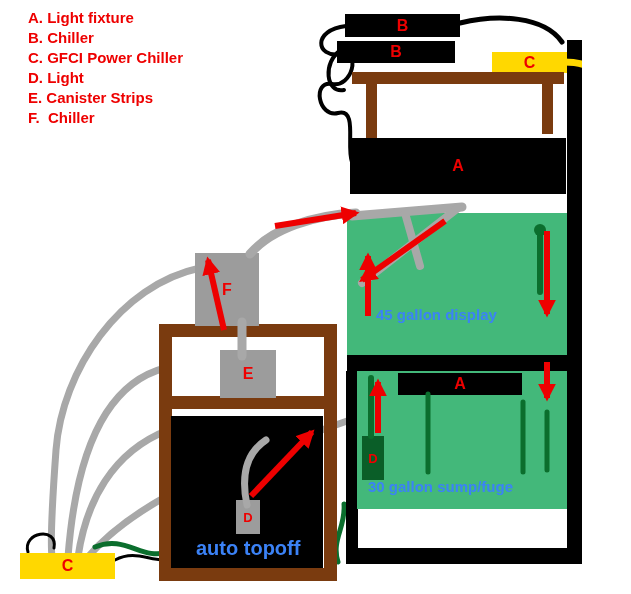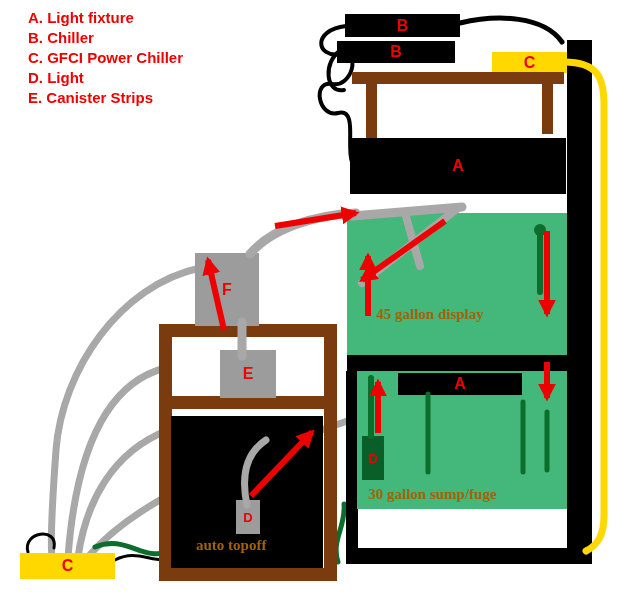--- a/index.html
+++ b/index.html
@@ -1,18 +1,18 @@
 <!DOCTYPE html>
 <html><head>
 <meta charset="utf-8">
 <style>
   * { margin:0; padding:0; box-sizing:border-box; }
   html,body { background:#ffffff; }
   body { font-family:"Liberation Sans", sans-serif; }
-  .canvas { position:relative; width:631px; height:594px; background:#ffffff; overflow:hidden; }
+  .canvas { position:relative; width:582px; height:594px; background:#ffffff; overflow:hidden; }
   .layer { position:absolute; left:0; top:0; width:631px; height:594px; pointer-events:none; }
   .abs { position:absolute; }
 
   
   .legend { position:absolute; left:28px; top:8px; color:#ee0000; font-weight:bold;
             font-size:15px; line-height:20px; }
   .legend-item { white-space:pre; }
 
   
   .lbl { color:#ee0000; font-weight:bold; font-size:16px;
@@ -44,24 +44,24 @@
   .wood-frame { left:159px; top:324px; width:178px; height:257px; border:13px solid #7a3b0f; }
   .wood-shelf { left:159px; top:396px; width:178px; height:13px;  background:#7a3b0f; }
   .topoff-box { left:171px; top:416px; width:152px; height:152px; background:#000; }
   .canister   { left:220px; top:350px; width:56px;  height:48px;  background:#9c9c9c; }
   .chiller    { left:195px; top:253px; width:64px;  height:73px;  background:#9c9c9c; }
   .pump-topoff{ left:236px; top:500px; width:24px;  height:34px;  background:#9c9c9c; }
 
   .gfci-bottom { left:20px; top:553px; width:95px; height:26px; background:#ffd800; }
 
   
-  .blue-lbl { position:absolute; color:#a16207; font-weight:bold; white-space:nowrap;font-family:Liberation Serif, serif; }
+  .blue-lbl { position:absolute; color:#3b82f6; font-weight:bold; white-space:nowrap; }
   .display-label { left:376px; top:306px; font-size:15px; }
-  .sump-label    { left:368px; top:478px; font-size:15px;margin-top:8px; }
-  .topoff-label  { left:196px; top:537px; font-size:15px; }
+  .sump-label    { left:368px; top:478px; font-size:15px; }
+  .topoff-label  { left:196px; top:537px; font-size:20px; }
 </style>
 </head>
 <body>
 
 <div class="canvas">
 
   <svg class="layer" viewBox="0 0 631 594">
     <g fill="none" stroke="#a8a8a8" stroke-width="7" stroke-linecap="round">
       <path d="M200,268 C120,285 62,370 56,450 C52,505 50,540 52,557"></path>
       <path d="M165,368 C100,385 75,465 68,557"></path>
@@ -80,20 +80,21 @@
       <path d="M338,562 C331,540 346,527 344,504"></path>
     </g>
   </svg>
 
   <div class="legend">
     <div class="legend-item">A. Light fixture</div>
     <div class="legend-item">B. Chiller</div>
     <div class="legend-item">C. GFCI Power Chiller</div>
     <div class="legend-item">D. Light</div>
     <div class="legend-item">E. Canister Strips</div>
+    <div class="legend-item">F.  Chiller</div>
   </div>
 
   <div class="abs ballast1 lbl">
       <span>B</span>
     </div>
   <div class="abs ballast2 lbl">
       <span>B</span>
     </div>
   <div class="abs gfci-top lbl">
       <span>C</span>

